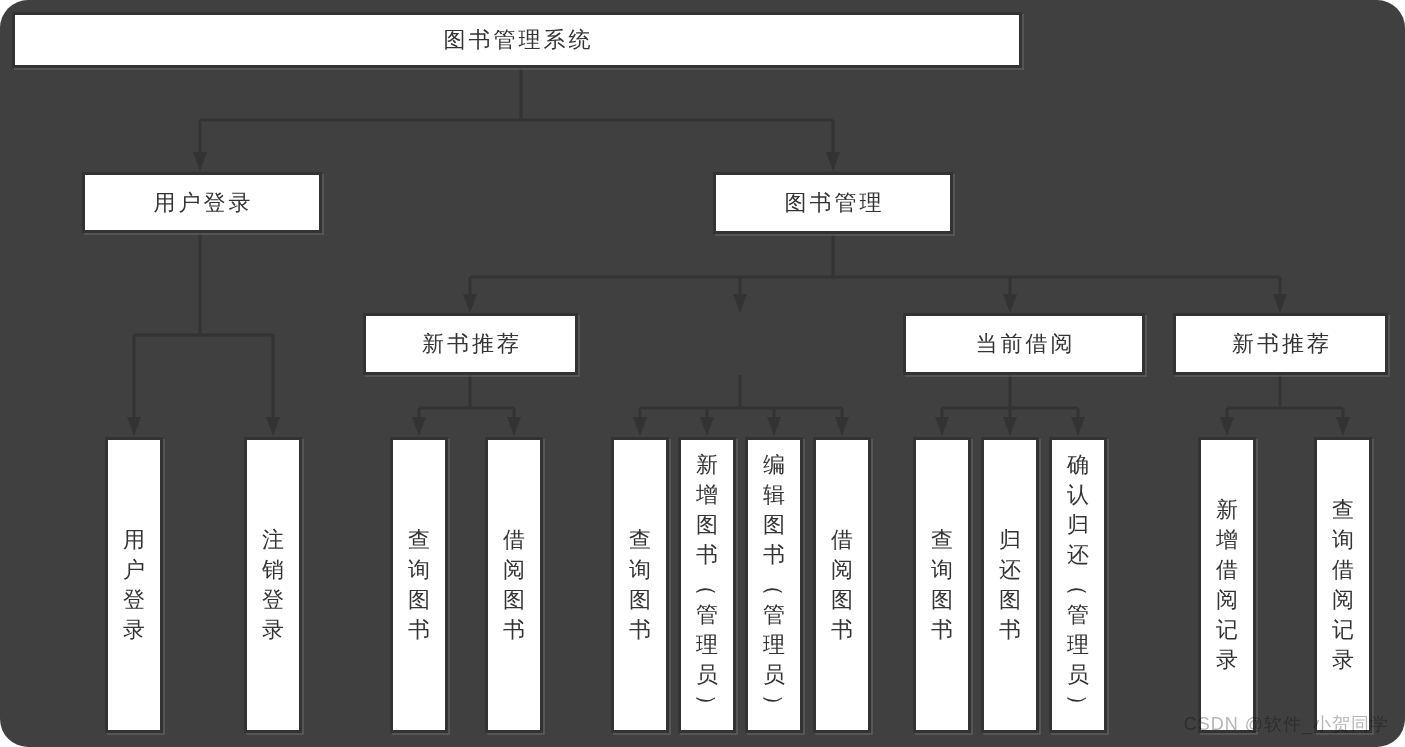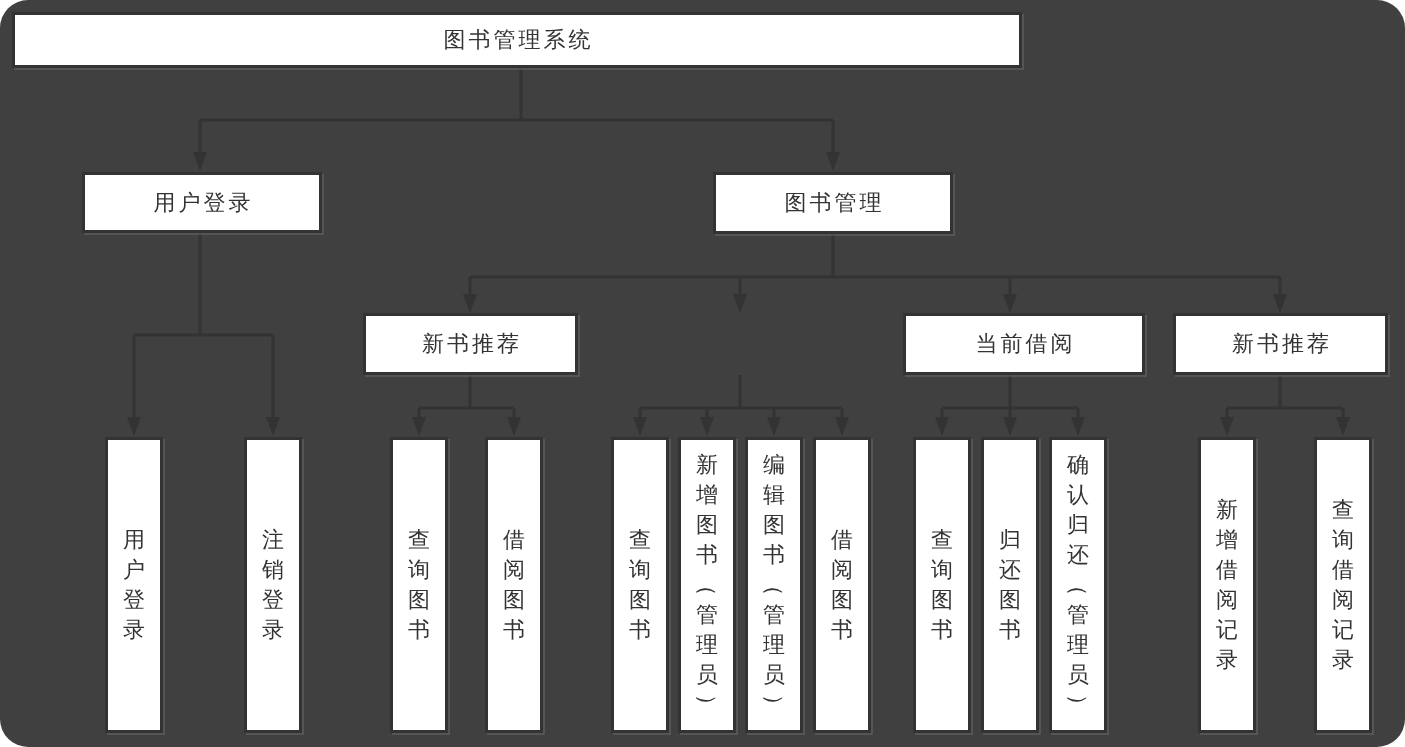--- a/index.html
+++ b/index.html
@@ -238,14 +238,15 @@
     <div class="vtext">
         <span>查</span>
         <span>询</span>
         <span>借</span>
         <span>阅</span>
         <span>记</span>
         <span>录</span>
       </div>
   </div>
 
+  <div class="watermark">CSDN @软件_小贺同学</div>
 
 </div>
 
 </body></html>

